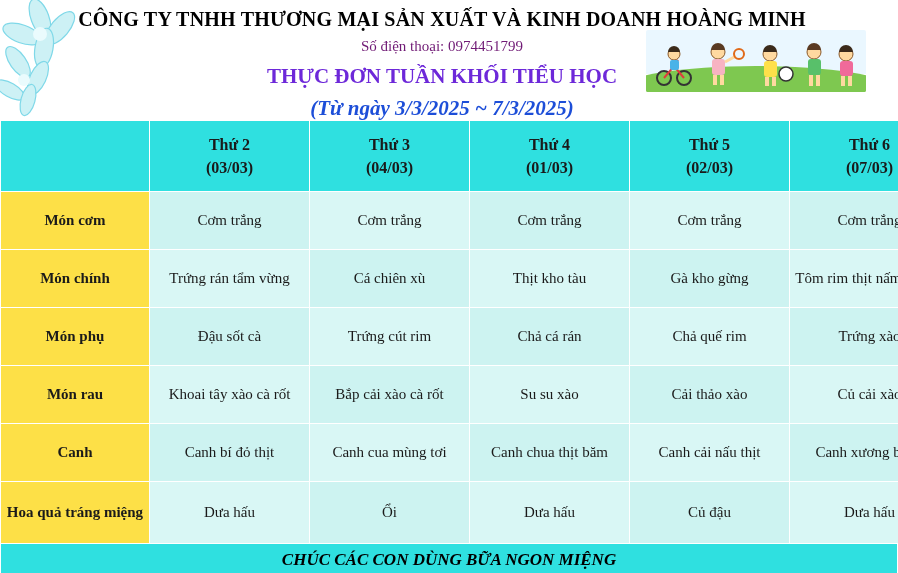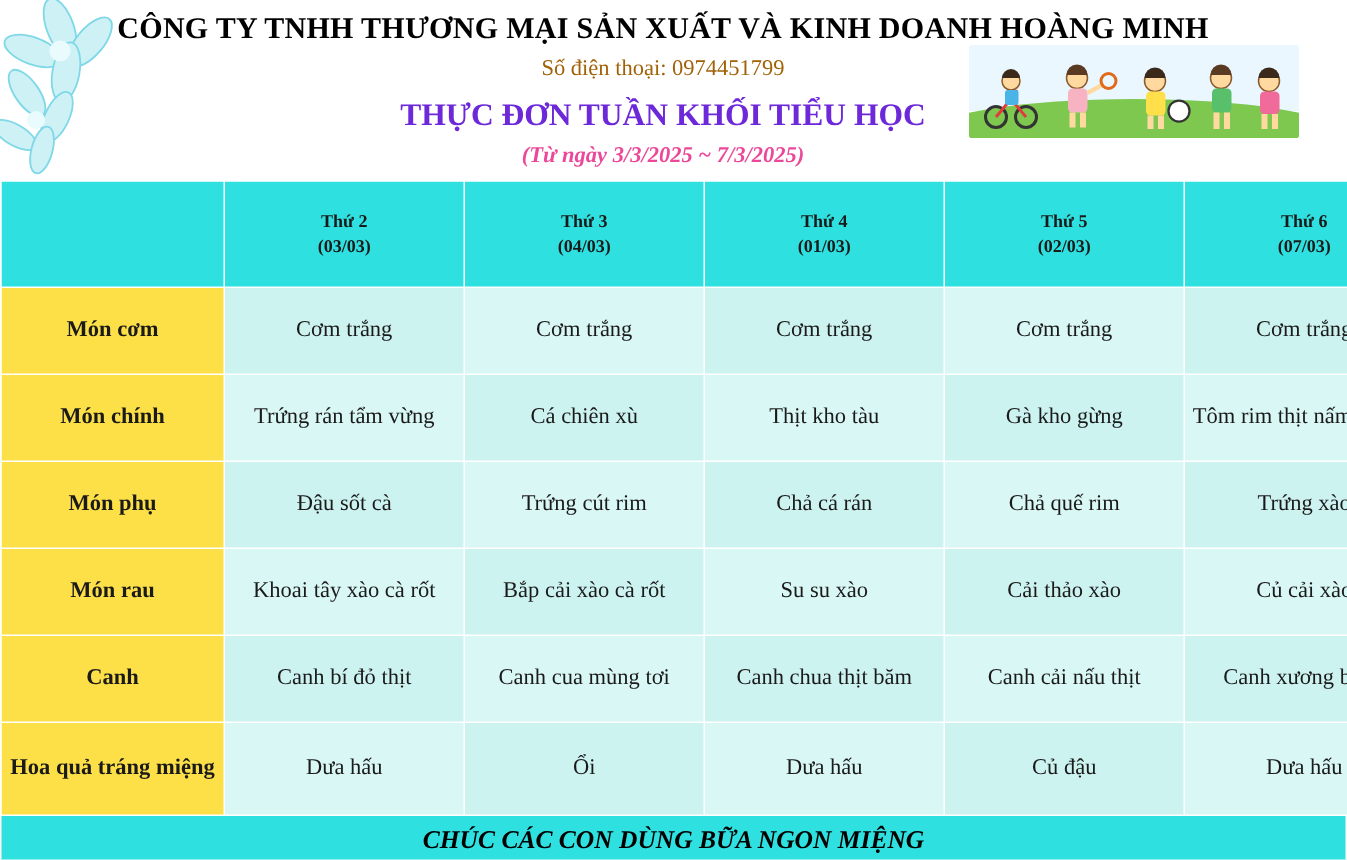--- a/index.html
+++ b/index.html
@@ -31,34 +31,34 @@
   .company-name {
     font-size: 20px;
     font-weight: bold;
     letter-spacing: .2px;
     color: #000;
     line-height: 1.2;
     margin-top: 3px;
   }
   .phone {
     font-size: 15px;
-    color: #a16207;
+    color: #701a75;
     margin-top: 7px;
   }
   .menu-title {
     font-size: 21px;
     font-weight: bold;
     color: #6d28d9;
     margin-top: 9px;
   }
   .date-range {
-    font-size: 15px;
+    font-size: 21px;
     font-weight: bold;
     font-style: italic;
-    color: #ec4899;
+    color: #1d4ed8;
     margin-top: 7px;
   }
 
   
   .flowers {
     position: absolute;
     left: 0px;
     top: 0px;
     width: 120px;
     height: 120px;
@@ -86,21 +86,21 @@
     border: 1px solid #ffffff;
     text-align: center;
     vertical-align: middle;
     font-size: 15px;
     color: #1a1a1a;
     padding: 4px 4px;
   }
   .menu-table thead th {
     background: #2fe0e0;
     font-weight: bold;
-    font-size: 12px;
+    font-size: 16px;
     height: 62px;
     line-height: 1.45;
   }
   .menu-table thead th.corner {
     background: #2fe0e0;
   }
   .row-label {
     background: #fde047;
     font-weight: bold;
     font-size: 15px;

